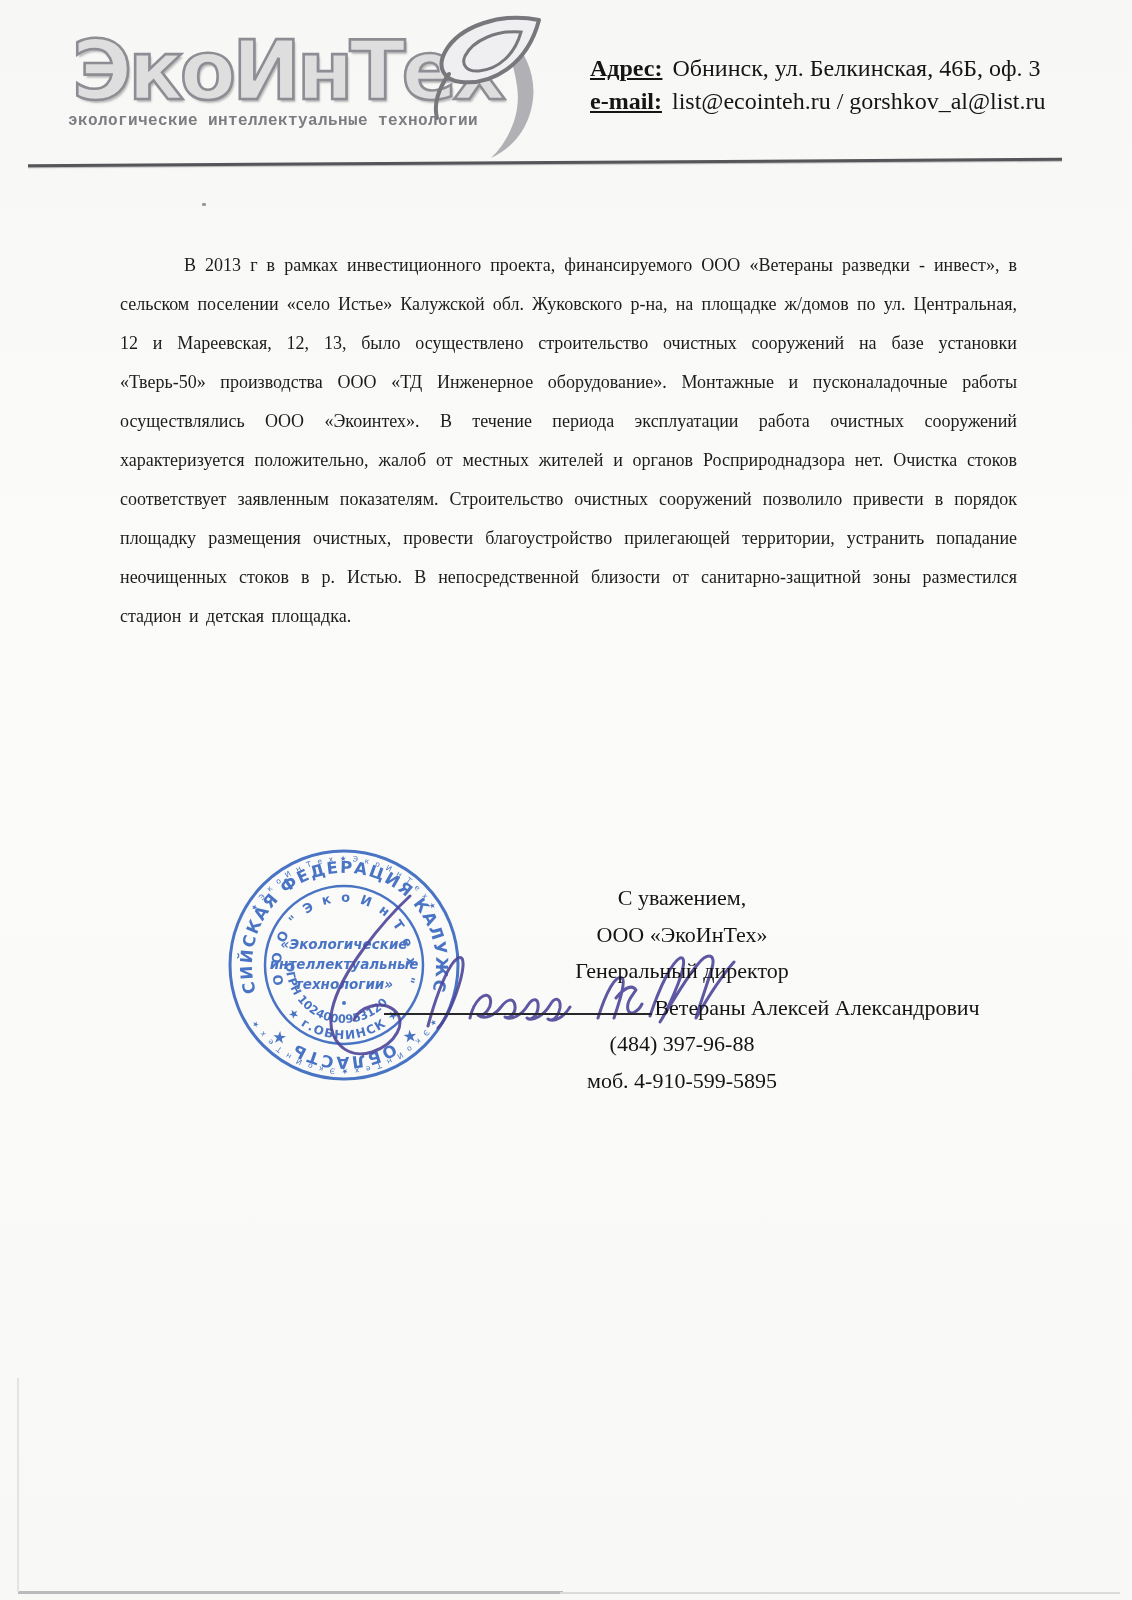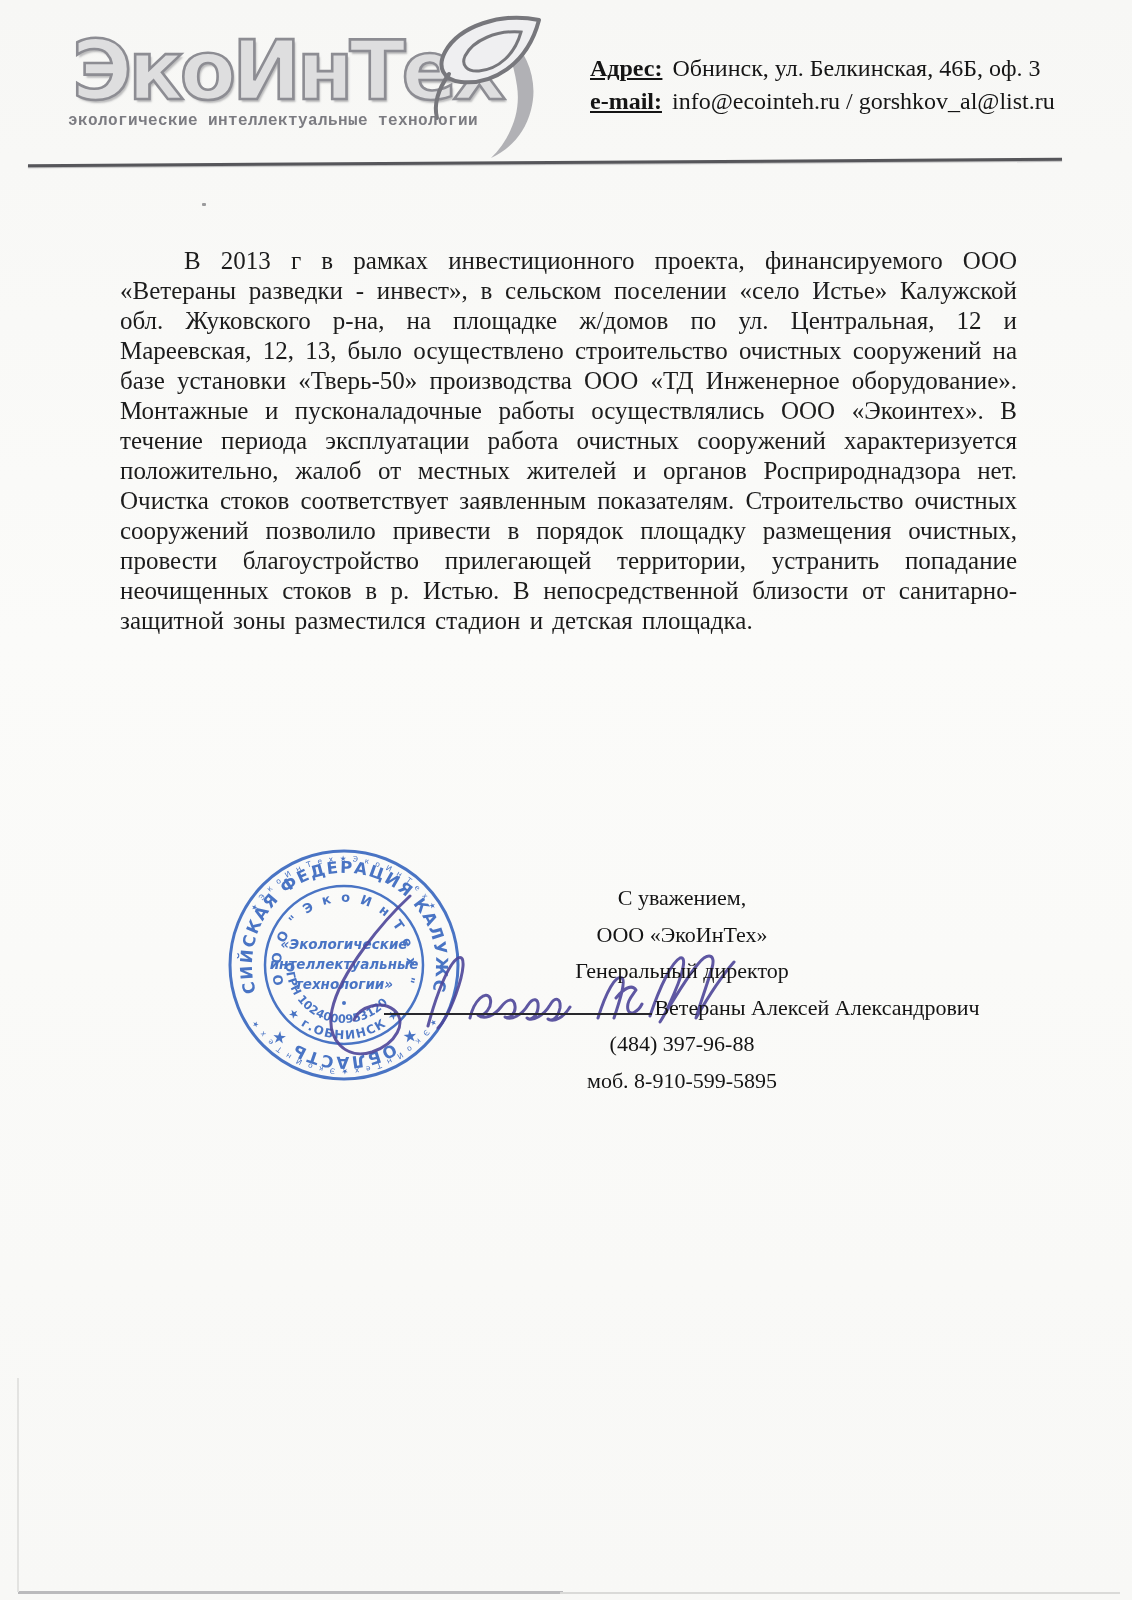--- a/index.html
+++ b/index.html
@@ -35,21 +35,21 @@
 
   .rule {
     position:absolute; left:28px; top:161px; width:1034px; height:3px;
     background:#56565a; transform:rotate(-0.35deg);
     box-shadow:0 1px 1px rgba(90,90,95,.4);
   }
 
   
   .body-text {
     position:absolute; left:120px; top:246px; width:897px;
-    font-size:25px; line-height:30px; text-align:justify;
+    font-size:18px; line-height:39px; text-align:justify;
     text-indent:64px; word-spacing:3px; color:#1c1c1c;
   }
 
   
   .stamp { position:absolute; left:224px; top:845px; width:240px; height:240px; opacity:.92; }
   .stamp text { font-family:"DejaVu Sans", sans-serif; }
   .signature-svg { position:absolute; left:298px; top:868px; width:442px; height:202px; }
 
   
   .closing {
@@ -83,21 +83,21 @@
     <path d="M 34,62 C 24,76 18,90 22,106" fill="none" stroke="#77777c" stroke-width="4" stroke-linecap="round"></path>
   </svg>
 
   <div class="logo-tagline">экологические интеллектуальные технологии</div>
 
   <div class="contact">
     <div class="row">
       <span class="lbl">Адрес:</span><span>Обнинск, ул. Белкинская, 46Б, оф. 3</span>
     </div>
     <div class="row">
-      <span class="lbl">e-mail:</span><span>info@ecointeh.ru / gorshkov_al@list.ru</span>
+      <span class="lbl">e-mail:</span><span>list@ecointeh.ru / gorshkov_al@list.ru</span>
     </div>
   </div>
 
   <div class="rule"></div>
 
   <div class="body-text">В 2013 г в рамках инвестиционного проекта, финансируемого ООО «Ветераны разведки - инвест», в сельском поселении «село Истье» Калужской обл. Жуковского р-на, на площадке ж/домов по ул. Центральная, 12 и Мареевская, 12, 13, было осуществлено строительство очистных сооружений на базе установки «Тверь-50» производства ООО «ТД Инженерное оборудование». Монтажные и пусконаладочные работы осуществлялись ООО «Экоинтех». В течение периода эксплуатации работа очистных сооружений характеризуется положительно, жалоб от местных жителей и органов Росприроднадзора нет. Очистка стоков соответствует заявленным показателям. Строительство очистных сооружений позволило привести в порядок площадку размещения очистных, провести благоустройство прилегающей территории, устранить попадание неочищенных стоков в р. Истью. В непосредственной близости от санитарно-защитной зоны разместился стадион и детская площадка.</div>
 
   <svg class="stamp" viewBox="-120 -120 240 240">
     <defs>
       <path id="edgeTop" d="M -104,0 A 104,104 0 0,1 104,0"></path>
@@ -152,21 +152,21 @@
       <path d="M 352,148 C 362,118 374,94 382,90 C 388,88 386,100 380,116 C 372,136 366,148 362,154 C 372,138 388,110 400,96 C 410,84 418,86 414,100 C 408,120 400,142 398,150 C 406,136 422,110 436,94"></path>
     </g>
   </svg>
 
   <div class="closing">
     <div>С уважением,</div>
     <div>ООО «ЭкоИнТех»</div>
     <div>Генеральный директор</div>
     <div><span class="sig-rule"></span><span>Ветераны Алексей Александрович</span></div>
     <div>(484) 397-96-88</div>
-    <div>моб. 8-910-599-5895</div>
+    <div>моб. 4-910-599-5895</div>
   </div>
 
   <div class="speck"></div>
   <div class="scan-edge-dark"></div>
   <div class="scan-edge-light"></div>
   <div class="scan-side"></div>
 
 </div>
 
 </body></html>

